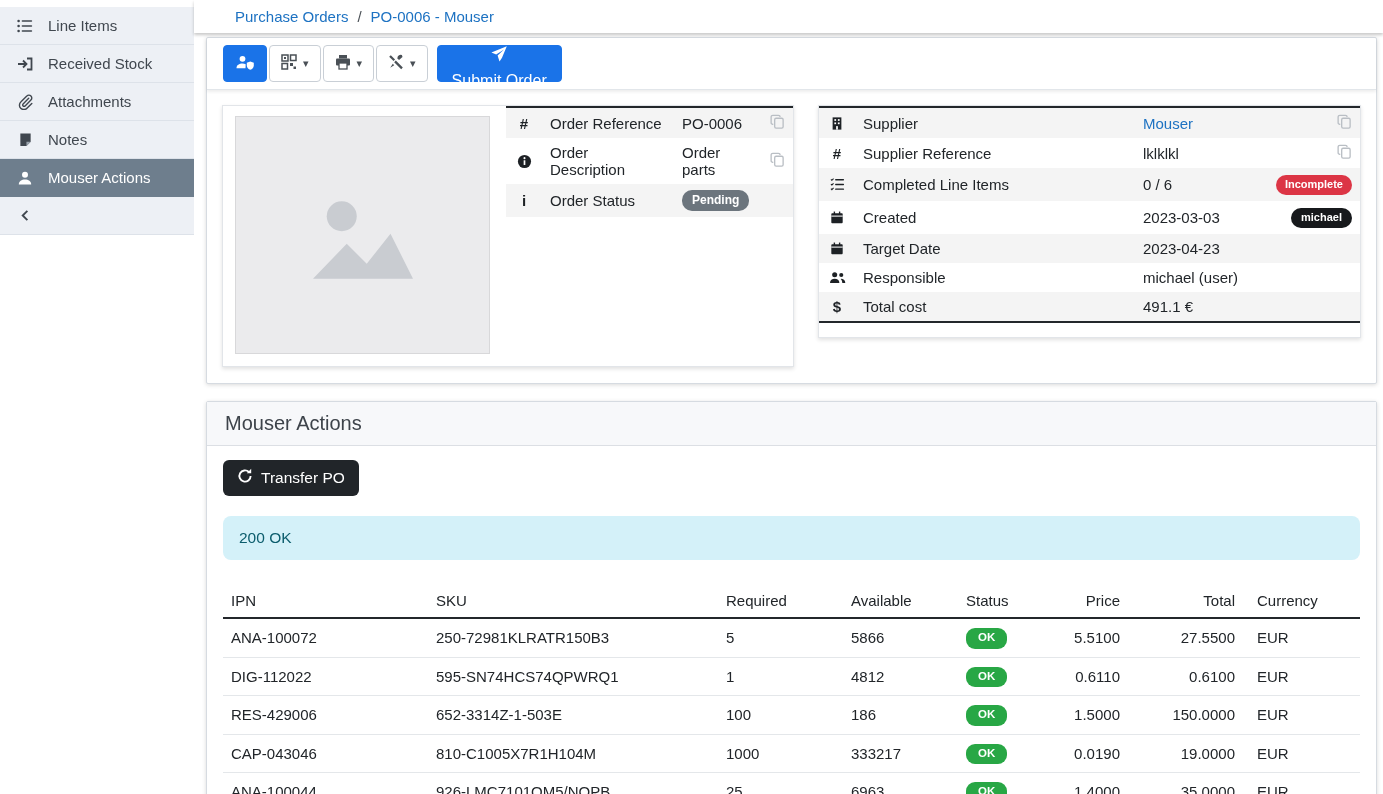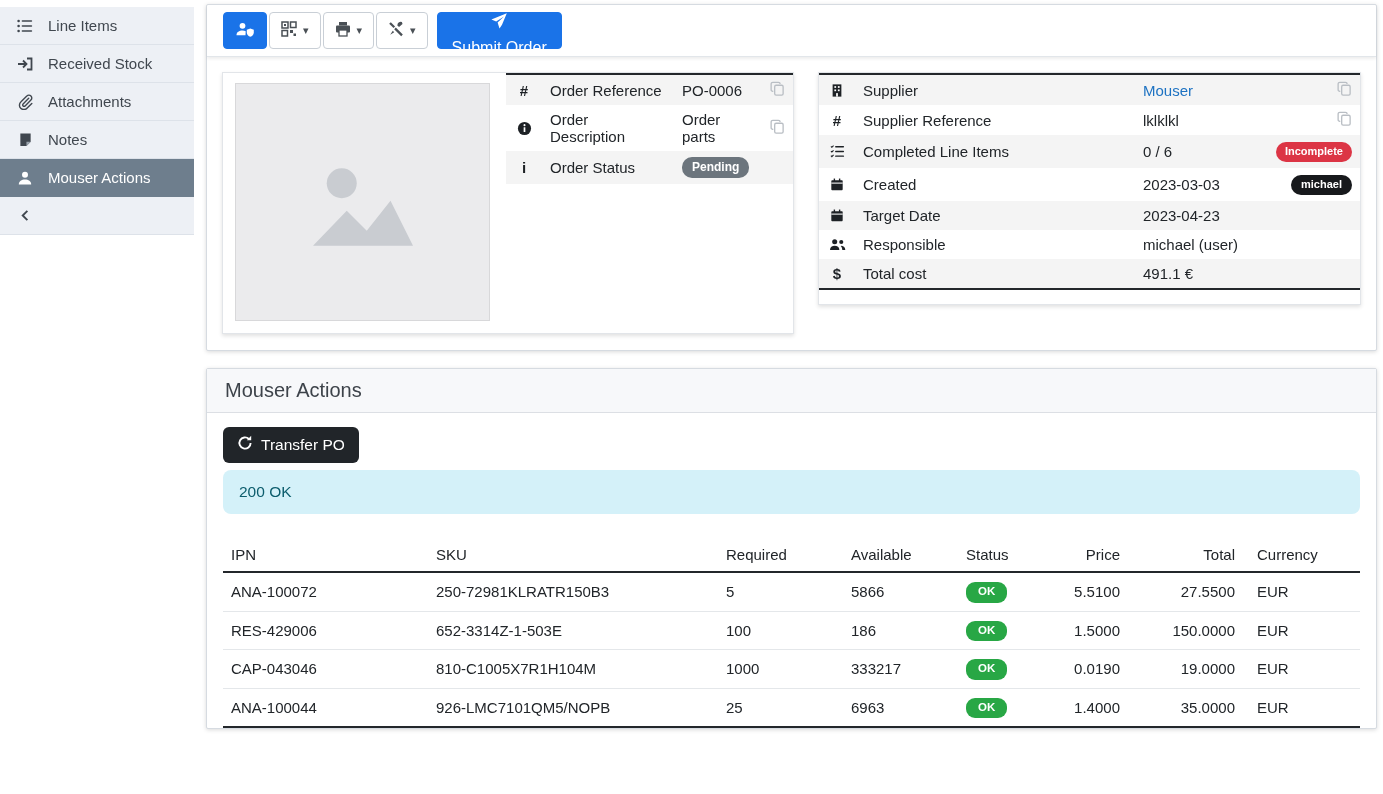--- a/index.html
+++ b/index.html
@@ -93,21 +93,21 @@
   }
   .panel2-header h2 { font-size:20px; font-weight:500; color:#3d434a; }
   .panel2-body { padding:14px 16px 0; }
   .btn-dark {
     display:inline-flex; align-items:center; gap:8px; height:36px; padding:0 14px;
     background:var(--transfer-button-bg,#212529); color:#fff; border:none; border-radius:6px;
     font-size:15.5px; font-family:inherit; cursor:pointer; margin-bottom:6px;
   }
   .alert-info {
     background:var(--alert-bg,#d4f1f9); color:var(--alert-text,#0c5d6d);
-    border-radius:8px; padding:13px 16px; font-size:15.5px; margin-top:1px;
+    border-radius:8px; padding:13px 16px; font-size:15.5px; margin-top:14px;
   }
 
   table.items { width:100%; border-collapse:collapse; margin-top:24px; table-layout:fixed; }
   table.items th {
     text-align:left; font-weight:400; padding:8px; font-size:15px;
     border-bottom:2px solid #23272b; color:#212529;
   }
   table.items td { padding:8px; border-bottom:1px solid #e4e7ea; }
   table.items .num { text-align:right; }
   table.items .cur { padding-left:14px; }
@@ -171,20 +171,25 @@
       <span class="icn">
         <svg viewBox="0 0 16 16" width="15" height="15">
             <path d="M10 3L5 8l5 5" stroke="currentColor" stroke-width="2" fill="none"></path>
           </svg>
       </span>
     </div>
   </aside>
 
   <main class="main">
 
+    <div class="breadcrumb-bar">
+      <a class="crumb">Purchase Orders</a>
+      <span class="crumb-sep">/</span>
+      <a class="crumb">PO-0006 - Mouser</a>
+    </div>
 
     <section class="panel panel1">
       <div class="panel1-header">
         <div class="toolbar">
           <div class="btn-group">
             <button class="btn btn-blue">
               <span>
                 <svg viewBox="0 0 20 16" width="20" height="16" fill="currentColor">
                     <circle cx="7.5" cy="4.8" r="2.9"></circle>
                     <path d="M1.5 14.3c0-3.2 2.7-4.7 6-4.7 1.2 0 2.3.2 3.2.6l-.2 4.1z"></path>
@@ -444,20 +449,30 @@
               <td>ANA-100072</td>
               <td>250-72981KLRATR150B3</td>
               <td>5</td>
               <td>5866</td>
               <td><span class="badge badge-ok">OK</span></td>
               <td class="num">5.5100</td>
               <td class="num">27.5500</td>
               <td class="cur">EUR</td>
             </tr>
             <tr>
+              <td>DIG-112022</td>
+              <td>595-SN74HCS74QPWRQ1</td>
+              <td>1</td>
+              <td>4812</td>
+              <td><span class="badge badge-ok">OK</span></td>
+              <td class="num">0.6110</td>
+              <td class="num">0.6100</td>
+              <td class="cur">EUR</td>
+            </tr>
+            <tr>
               <td>RES-429006</td>
               <td>652-3314Z-1-503E</td>
               <td>100</td>
               <td>186</td>
               <td><span class="badge badge-ok">OK</span></td>
               <td class="num">1.5000</td>
               <td class="num">150.0000</td>
               <td class="cur">EUR</td>
             </tr>
             <tr>

